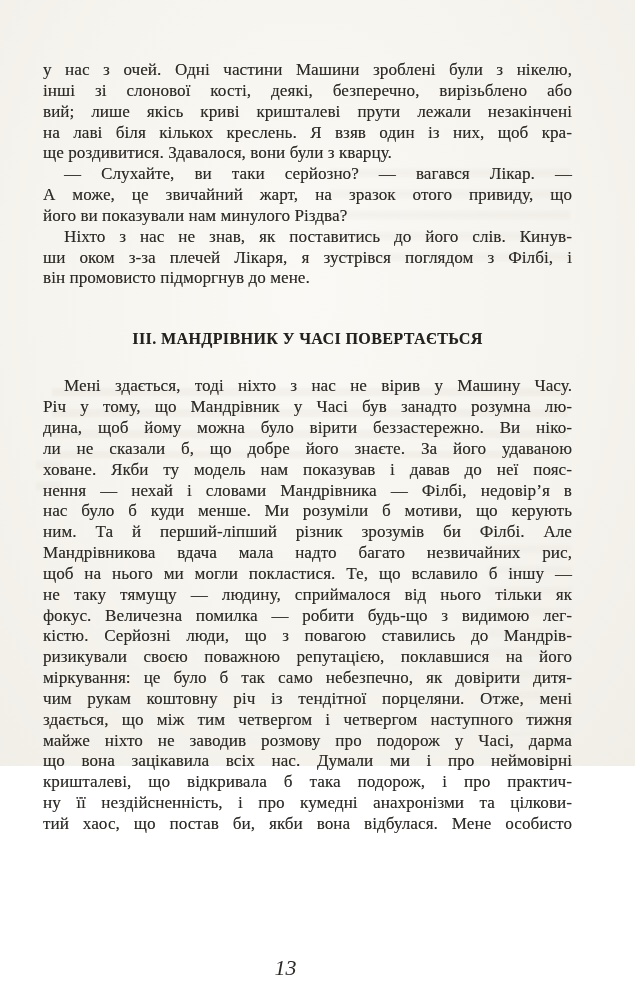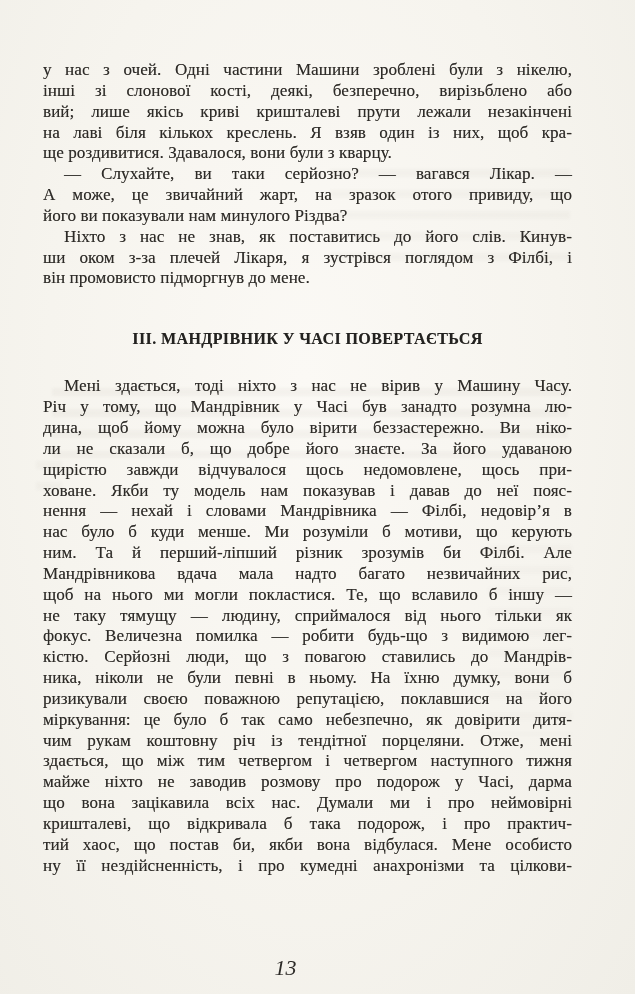--- a/index.html
+++ b/index.html
@@ -6,21 +6,21 @@
     margin: 0;
     padding: 0;
     width: 635px;
     height: 1000px;
     overflow: hidden;
     font-family: "Liberation Serif", "DejaVu Serif", serif;
   }
   .scan-page {
     position: absolute;
     left: 0; top: 0;
-    width: 635px; height: 994px;
+    width: 635px; height: 766px;
     background:
       radial-gradient(ellipse at 48% 38%, #fbf9f5 0%, #f6f4ee 55%, #f0eee7 100%);
   }
   
   .showthrough {
     position: absolute;
     pointer-events: none;
     filter: blur(1.6px);
     opacity: 0.45;
     background: repeating-linear-gradient(
@@ -109,39 +109,37 @@
           <div class="line last">він промовисто підморгнув до мене.</div>
         </div>
       </div>
     <div class="chapter-heading">III. МАНДРІВНИК У ЧАСІ ПОВЕРТАЄТЬСЯ</div>
     <div>
         <div class="para">
           <div class="line first-indent">Мені здається, тоді ніхто з нас не вірив у Машину Часу.</div>
           <div class="line">Річ у тому, що Мандрівник у Часі був занадто розумна лю-</div>
           <div class="line">дина, щоб йому можна було вірити беззастережно. Ви ніко-</div>
           <div class="line">ли не сказали б, що добре його знаєте. За його удаваною</div>
-          <div class="line">щирістю завжди відчувалося щось недомовлене, щось при-</div>
           <div class="line">ховане. Якби ту модель нам показував і давав до неї пояс-</div>
           <div class="line">нення — нехай і словами Мандрівника — Філбі, недовір’я в</div>
           <div class="line">нас було б куди менше. Ми розуміли б мотиви, що керують</div>
           <div class="line">ним. Та й перший-ліпший різник зрозумів би Філбі. Але</div>
           <div class="line">Мандрівникова вдача мала надто багато незвичайних рис,</div>
           <div class="line">щоб на нього ми могли покластися. Те, що вславило б іншу —</div>
           <div class="line">не таку тямущу — людину, сприймалося від нього тільки як</div>
           <div class="line">фокус. Величезна помилка — робити будь-що з видимою лег-</div>
           <div class="line">кістю. Серйозні люди, що з повагою ставились до Мандрів-</div>
-          <div class="line">ника, ніколи не були певні в ньому. На їхню думку, вони б</div>
           <div class="line">ризикували своєю поважною репутацією, поклавшися на його</div>
           <div class="line">міркування: це було б так само небезпечно, як довірити дитя-</div>
           <div class="line">чим рукам коштовну річ із тендітної порцеляни. Отже, мені</div>
           <div class="line">здається, що між тим четвергом і четвергом наступного тижня</div>
           <div class="line">майже ніхто не заводив розмову про подорож у Часі, дарма</div>
           <div class="line">що вона зацікавила всіх нас. Думали ми і про неймовірні</div>
           <div class="line">кришталеві, що відкривала б така подорож, і про практич-</div>
+          <div class="line">ну її нездійсненність, і про кумедні анахронізми та цілкови-</div>
           <div class="line">тий хаос, що постав би, якби вона відбулася. Мене особисто</div>
-          <div class="line">ну її нездійсненність, і про кумедні анахронізми та цілкови-</div>
         </div>
       </div>
   </div>
 
   <div class="page-number">13</div>
 
 </div>
 
 </body></html>

